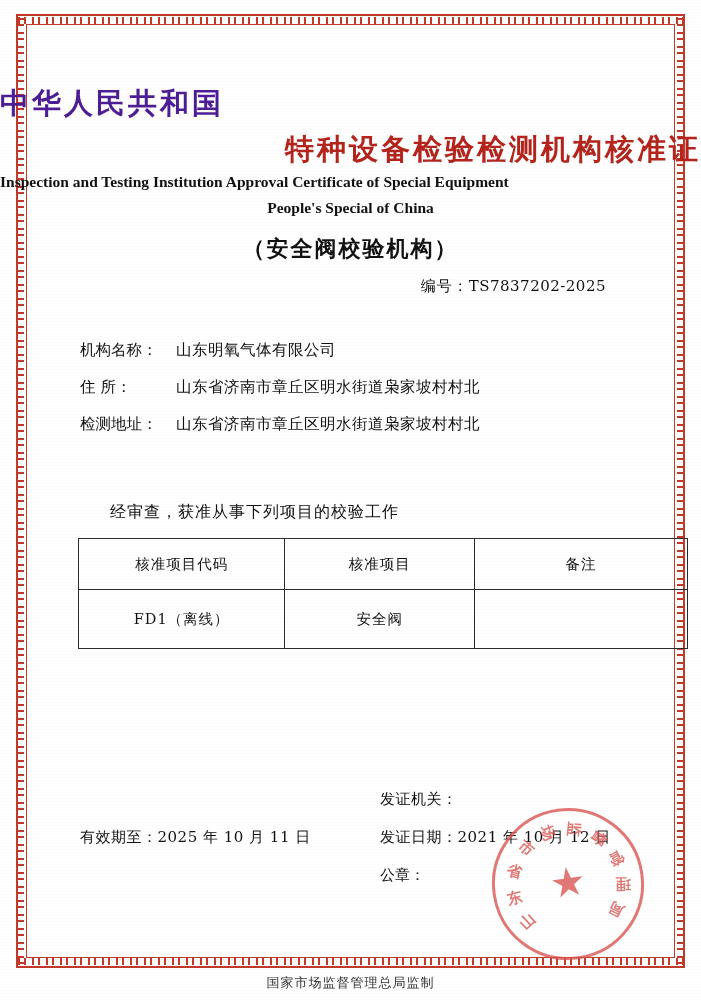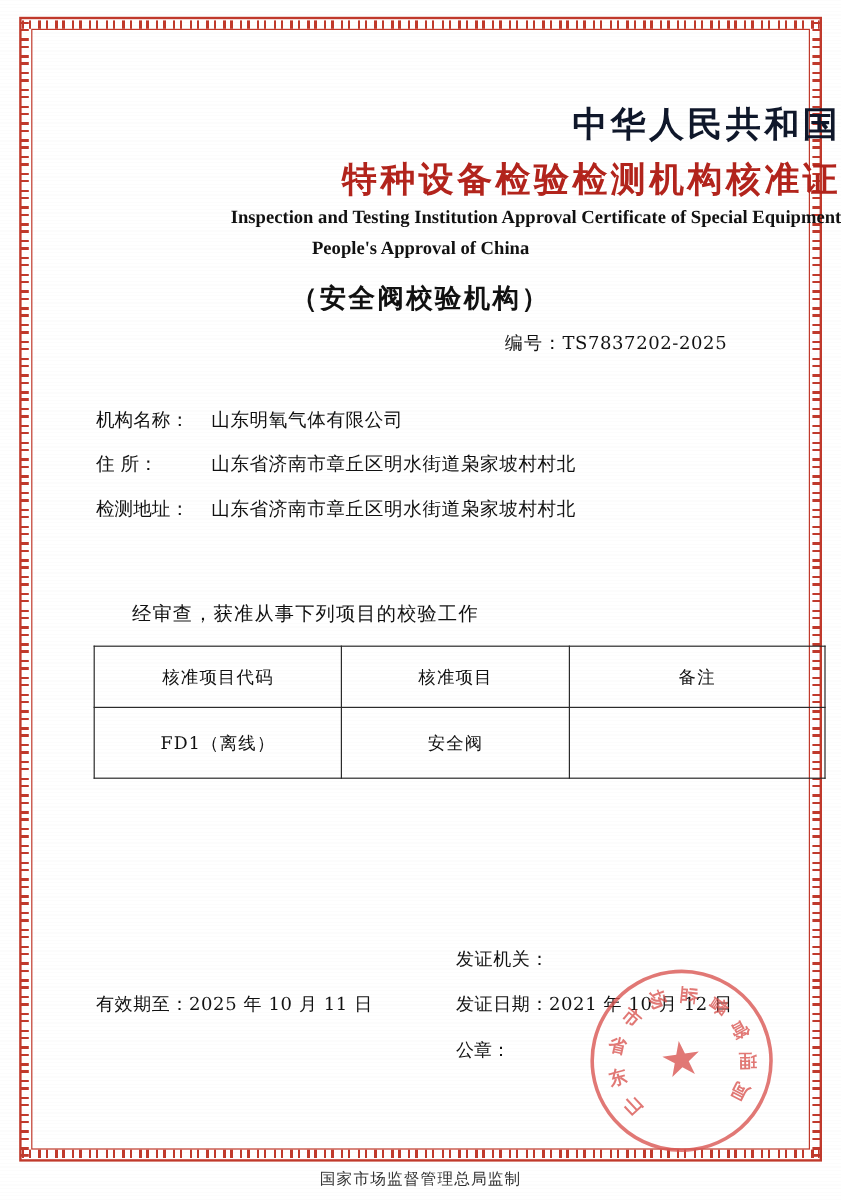--- a/index.html
+++ b/index.html
@@ -60,43 +60,43 @@
     left: 0; top: 0;
     width: 701px;
     height: 1000px;
   }
 
   
   .title-cn1 {
     position: absolute;
     top: 84px;
     left: 0; right: 0;
-    text-align: right;
+    text-align: left;
     font-family: "DejaVu Serif", "Liberation Serif", serif;
     font-size: 29px;
     font-weight: bold;
     letter-spacing: 3px;
-    color: #0f172a;
+    color: #4c1d95;
   }
   .title-cn2 {
     position: absolute;
     top: 130px;
     left: 0; right: 0;
     text-align: right;
     font-family: "DejaVu Serif", "Liberation Serif", serif;
     font-size: 29px;
     font-weight: bold;
     letter-spacing: 3px;
     color: #b2241c;
   }
   .title-en1 {
     position: absolute;
     top: 173px;
     left: 0; right: 0;
-    text-align: right;
+    text-align: left;
     font-family: "Liberation Serif", serif;
     font-size: 15.5px;
     font-weight: bold;
     color: #111;
   }
   .title-en2 {
     position: absolute;
     top: 199px;
     left: 0; right: 0;
     text-align: center;
@@ -296,21 +296,21 @@
   <div class="border-outer"></div>
   <div class="border-inner"></div>
   <div class="tick-row tick-top"></div>
   <div class="tick-row tick-bottom"></div>
   <div class="tick-row tick-left"></div>
   <div class="tick-row tick-right"></div>
 
   <div class="title-cn1">中华人民共和国</div>
   <div class="title-cn2">特种设备检验检测机构核准证</div>
   <div class="title-en1">Inspection and Testing Institution Approval Certificate of Special Equipment</div>
-  <div class="title-en2">People's Approval of China</div>
+  <div class="title-en2">People's Special of China</div>
   <div class="subtitle">（安全阀校验机构）</div>
 
   <div class="serial">
     <span>编号：</span><span class="num">TS7837202-2025</span>
   </div>
 
   <div class="info">
     <div class="info-row">
       <div class="info-label">机构名称：</div>
       <div class="info-value">山东明氧气体有限公司</div>

